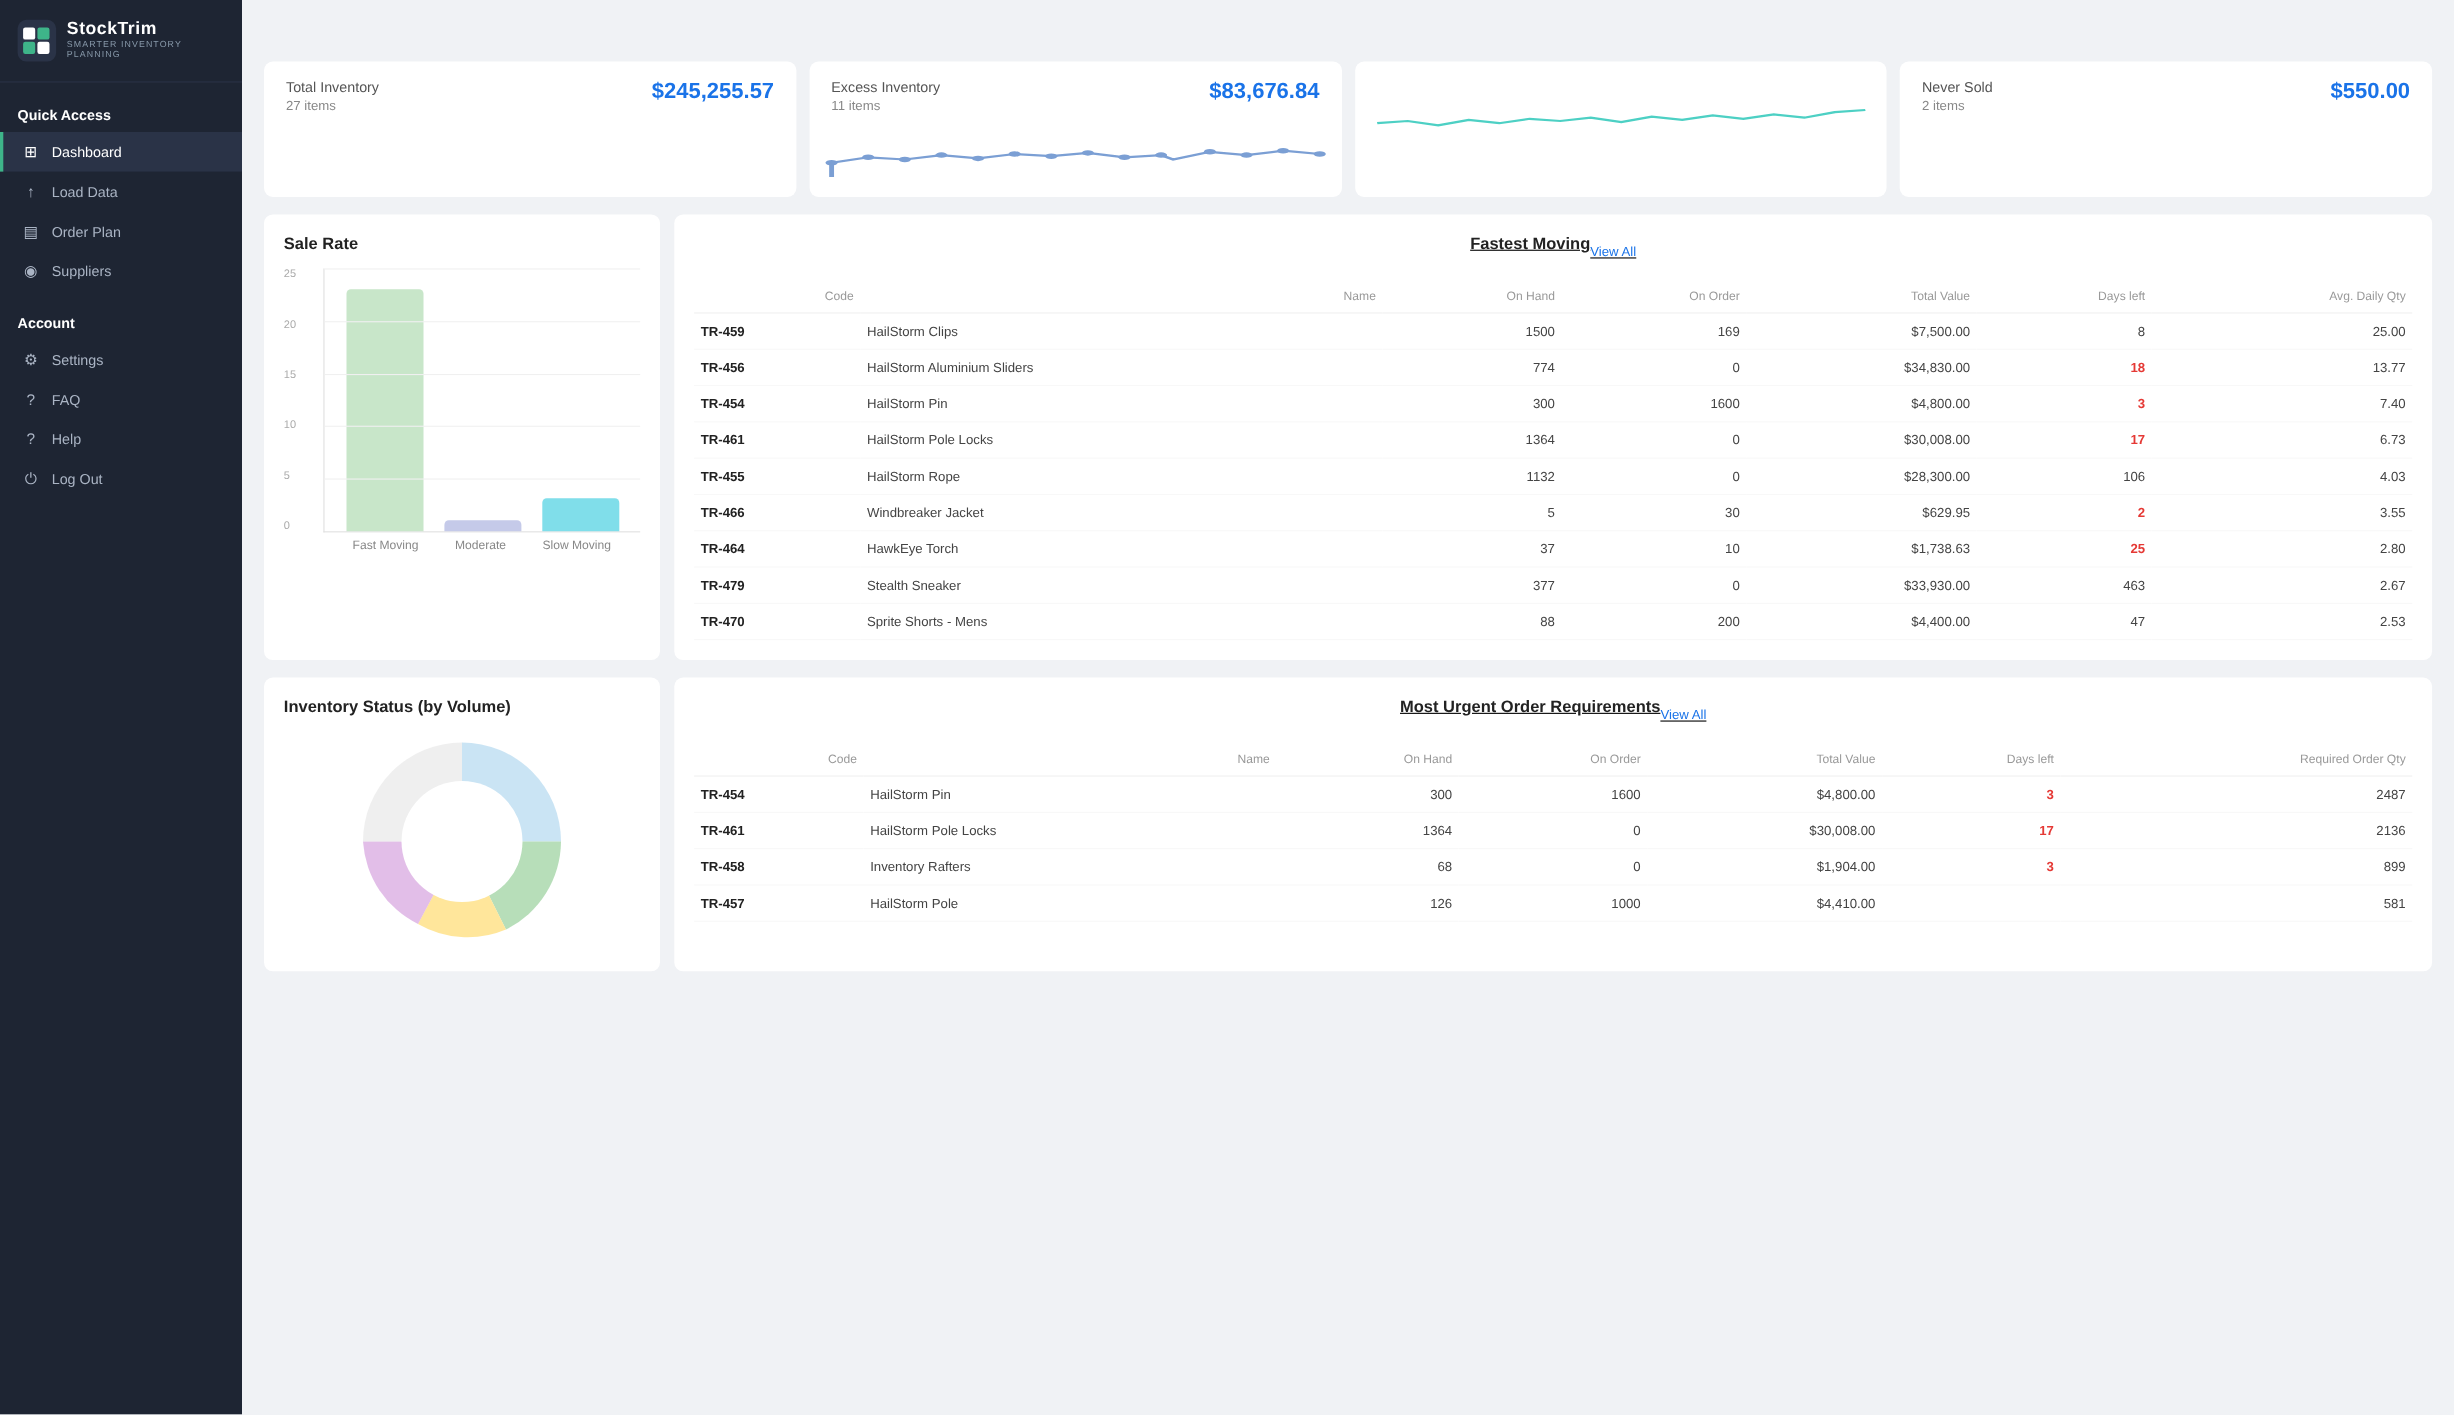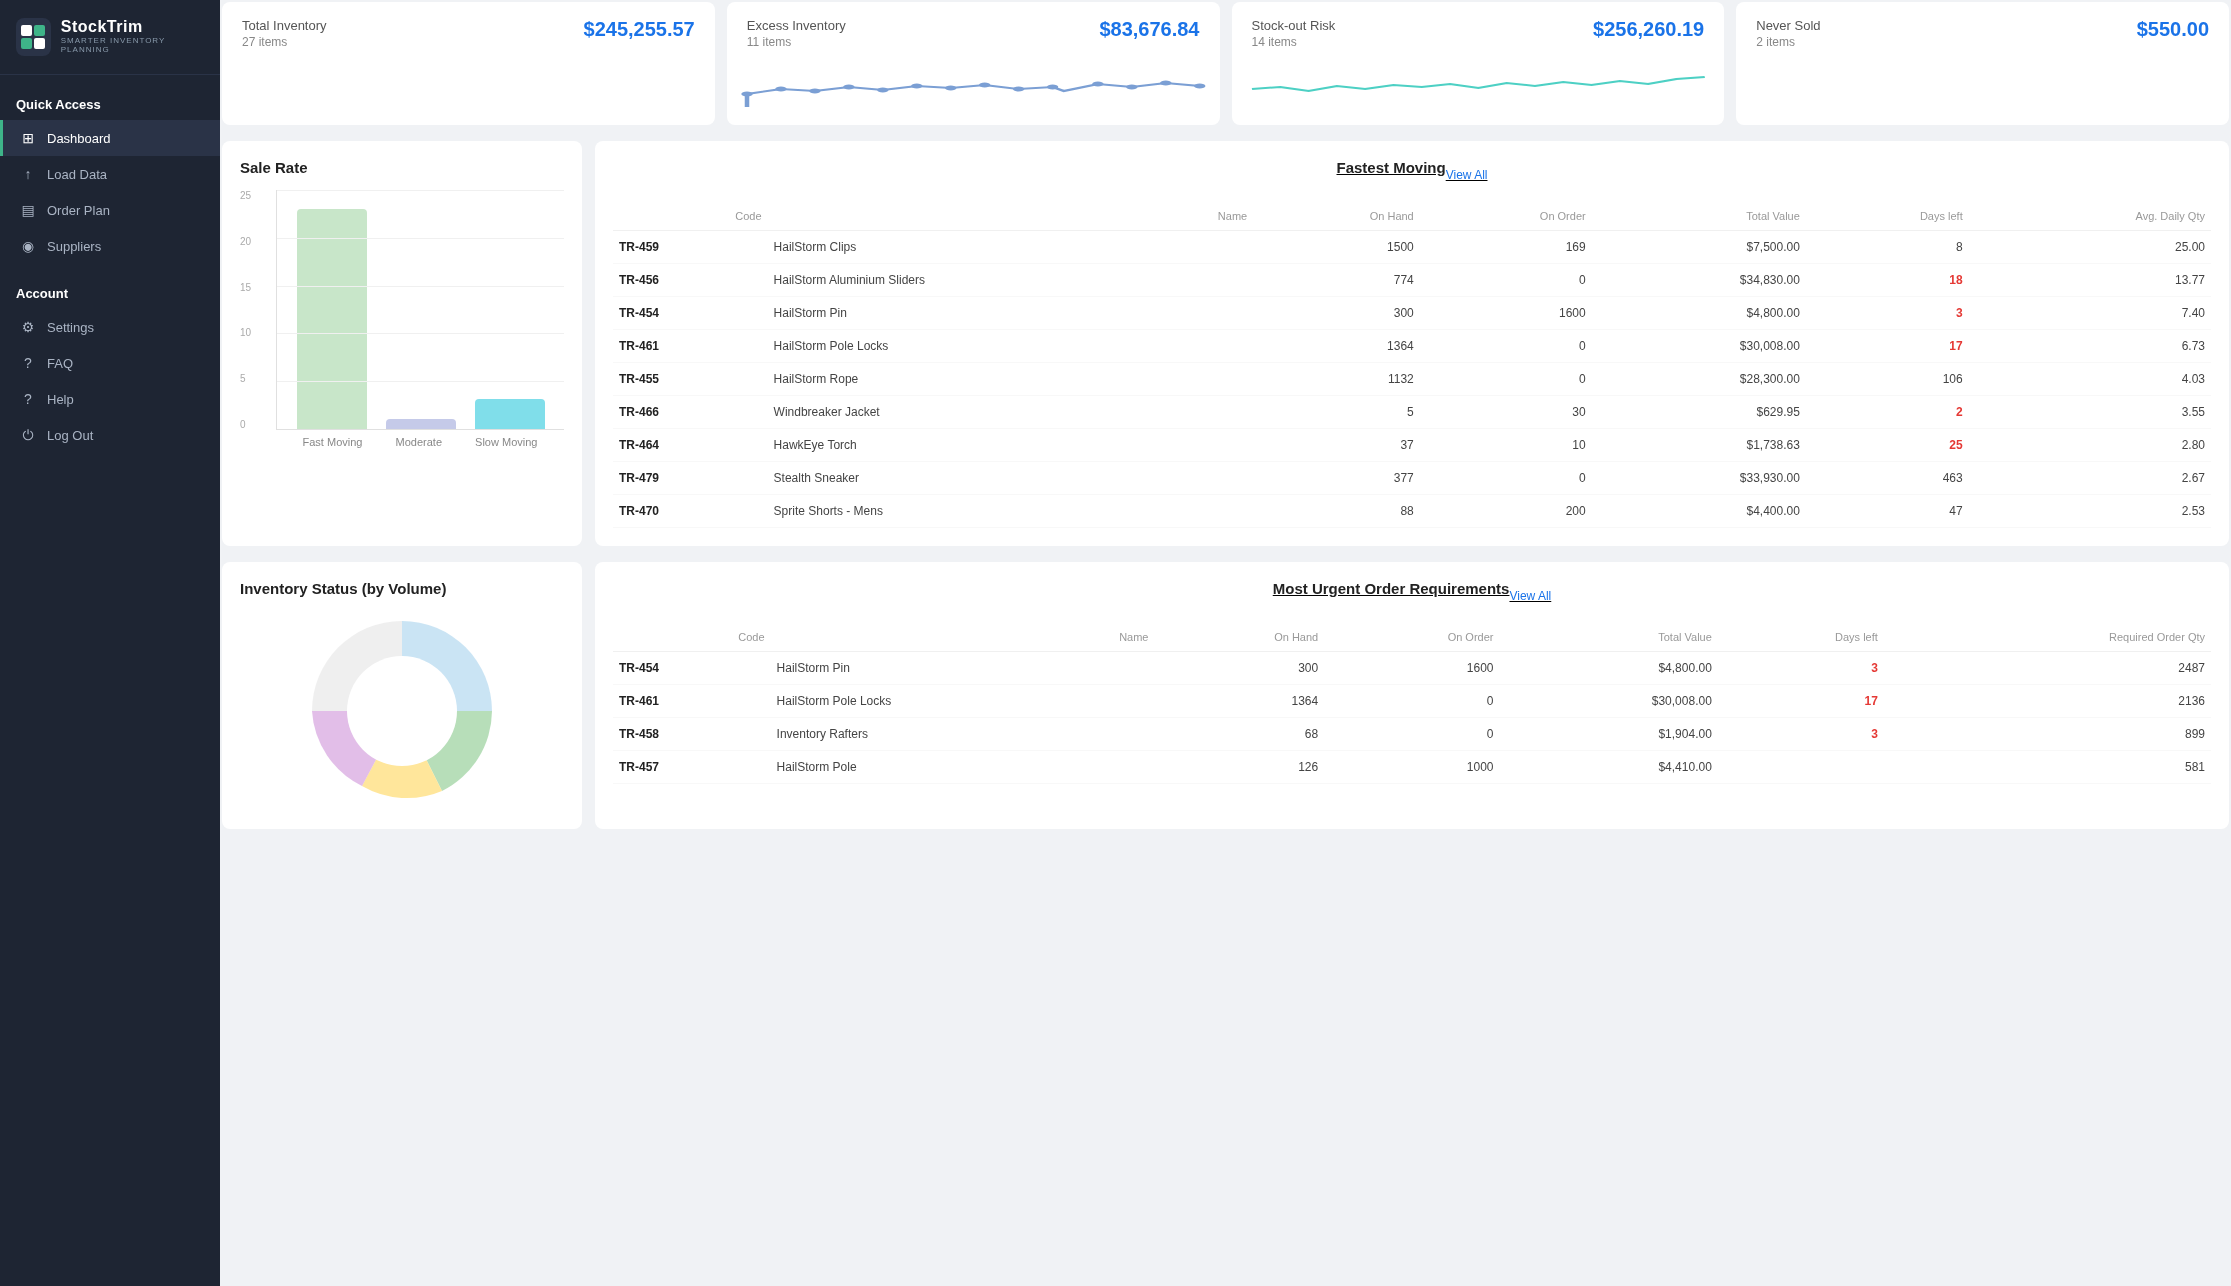--- a/index.html
+++ b/index.html
@@ -46,22 +46,23 @@
       border-left: 3px solid transparent;
       font-size: 13px;
     }
     .sidebar-item.active { background: #2a3347; color: #fff; border-left: 3px solid #3eb489; }
     .sidebar-item .icon { width: 18px; text-align: center; font-size: 14px; }
 
     
     #main {
       flex: 1;
       overflow-y: auto;
-      padding: 2px;
+      padding: 20px;
       background: #f0f2f5;
+      margin-top: 36px;
     }
 
     
     .stat-cards {
       display: flex;
       gap: 12px;
       margin-bottom: 16px;
     }
     .stat-card {
       background: #fff;
@@ -224,27 +225,20 @@
           <circle cx="170" cy="28" r="2.5" fill="#7b9fd4"></circle>
           <circle cx="185" cy="24" r="2.5" fill="#7b9fd4"></circle>
           <circle cx="200" cy="27" r="2.5" fill="#7b9fd4"></circle>
 
           <line x1="0" y1="35" x2="0" y2="48" stroke="#7b9fd4" stroke-width="2"></line>
         </svg>
       </div>
     </div>
 
     <div class="stat-card">
-      <div class="stat-card-top">
-        <div>
-          <div class="stat-title">Stock-out Risk</div>
-          <div class="stat-items">14 items</div>
-        </div>
-        <div class="stat-value">$256,260.19</div>
-      </div>
       <div class="stat-chart">
         <svg width="100%" height="50" viewBox="0 0 240 50" class="sparkline" preserveAspectRatio="none">
           <polyline points="0,30 15,28 30,32 45,27 60,30 75,26 90,28 105,25 120,29 135,24 150,27 165,23 180,26 195,22 210,25 225,20 240,18" fill="none" stroke="#4dd0c4" stroke-width="2"></polyline>
         </svg>
       </div>
     </div>
 
     <div class="stat-card">
       <div class="stat-card-top">
         <div>

